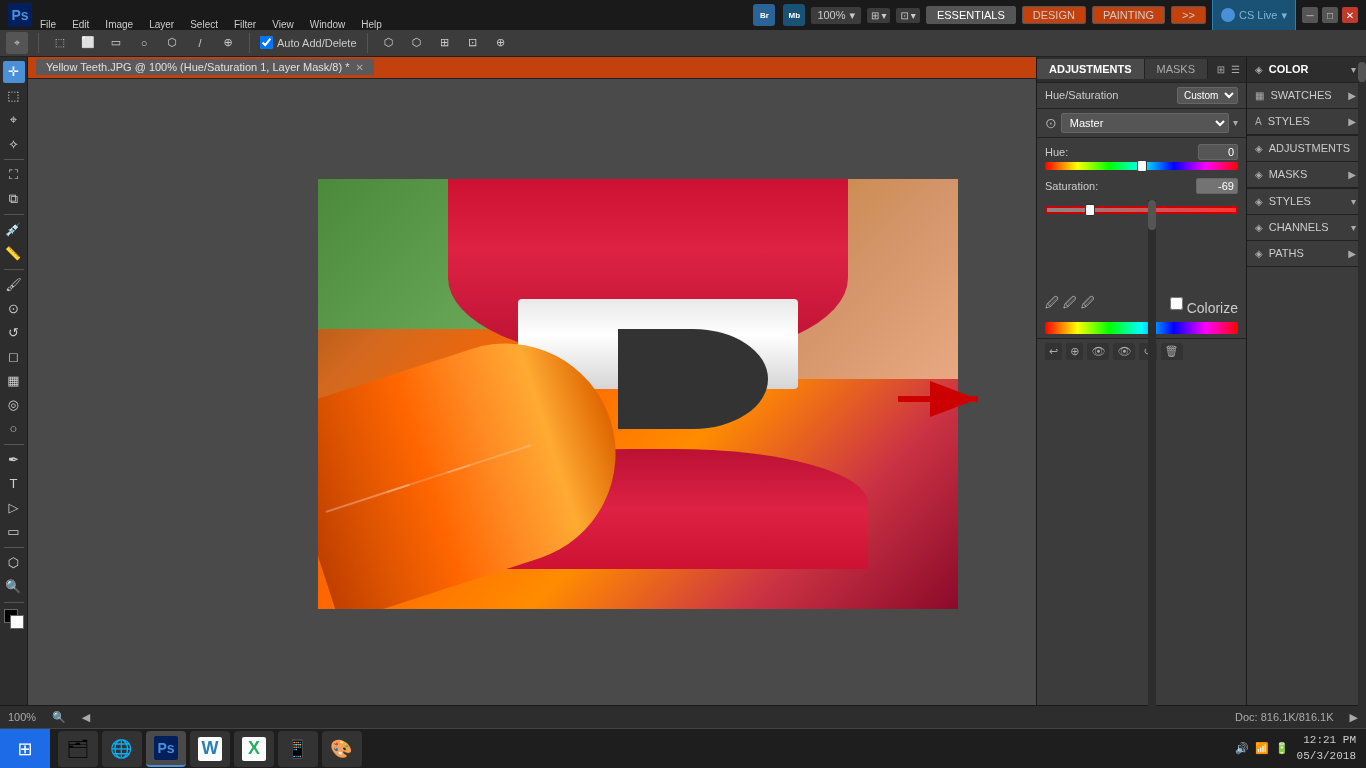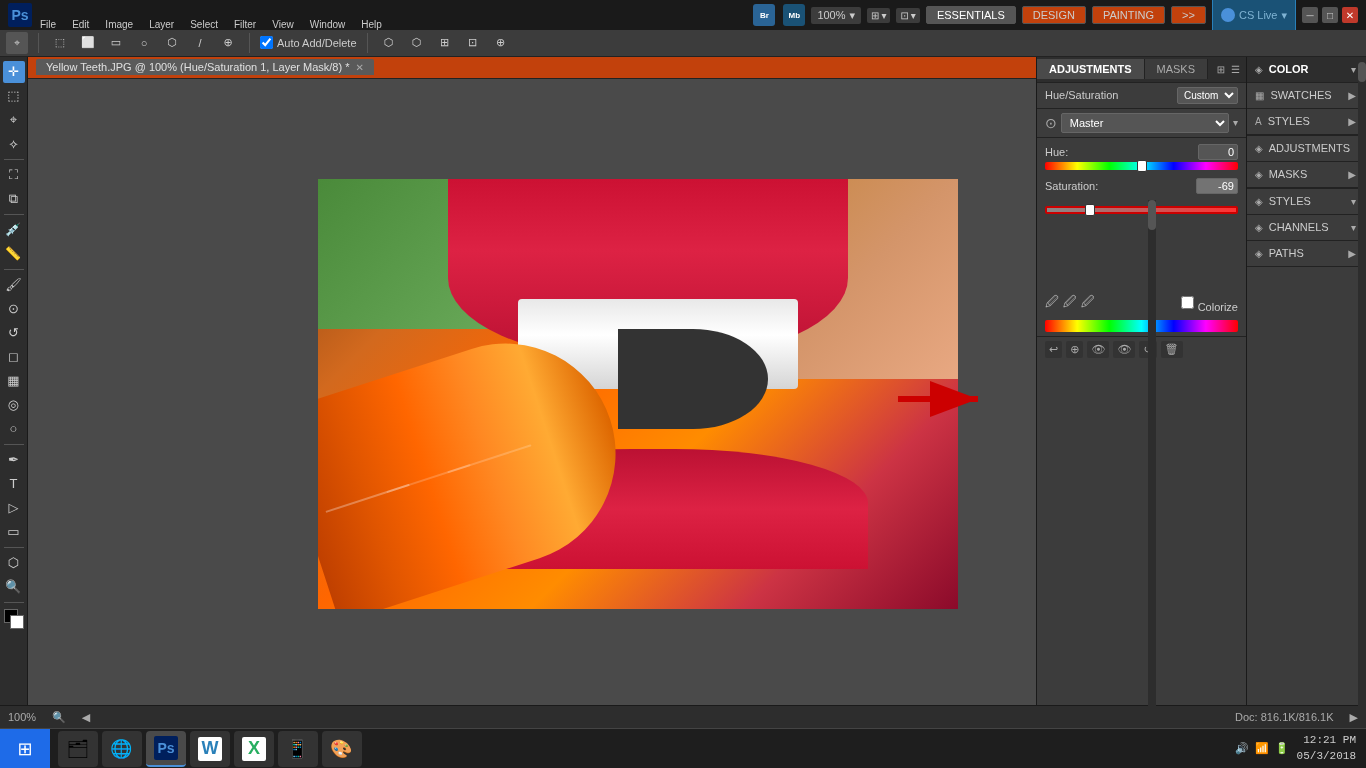--- a/index.html
+++ b/index.html
@@ -359,21 +359,21 @@
 
       <div style="height:70px;position:relative;display:flex;align-items:flex-end;justify-content:center;padding-bottom:4px;">
       </div>
 
       <div style="display:flex;align-items:center;padding:2px 8px;gap:4px;">
         <span style="color:#aaa;font-size:13px;cursor:pointer;">🖉</span>
         <span style="color:#aaa;font-size:13px;cursor:pointer;">🖉</span>
         <span style="color:#aaa;font-size:13px;cursor:pointer;">🖉</span>
         <div style="flex:1;"></div>
         <input type="checkbox" style="">
-        <label style="color:#ccc;font-size:11px;margin-top:8px;">Colorize</label>
+        <label style="color:#ccc;font-size:14px;margin-top:8px;">Colorize</label>
       </div>
 
       <div style="padding:4px 8px;">
         <div style="width:100%;height:12px;background:linear-gradient(to right,#ff0000,#ffff00,#00ff00,#00ffff,#0000ff,#ff00ff,#ff0000);border-radius:2px;"></div>
       </div>
 
       <div style="display:flex;align-items:center;gap:4px;padding:4px 8px;border-top:1px solid #222;">
         <span style="color:#aaa;font-size:11px;cursor:pointer;padding:2px 4px;background:#333;border-radius:2px;">↩</span>
         <span style="color:#aaa;font-size:11px;cursor:pointer;padding:2px 4px;background:#333;border-radius:2px;">⊕</span>
         <span style="color:#aaa;font-size:11px;cursor:pointer;padding:2px 4px;background:#333;border-radius:2px;">👁</span>

